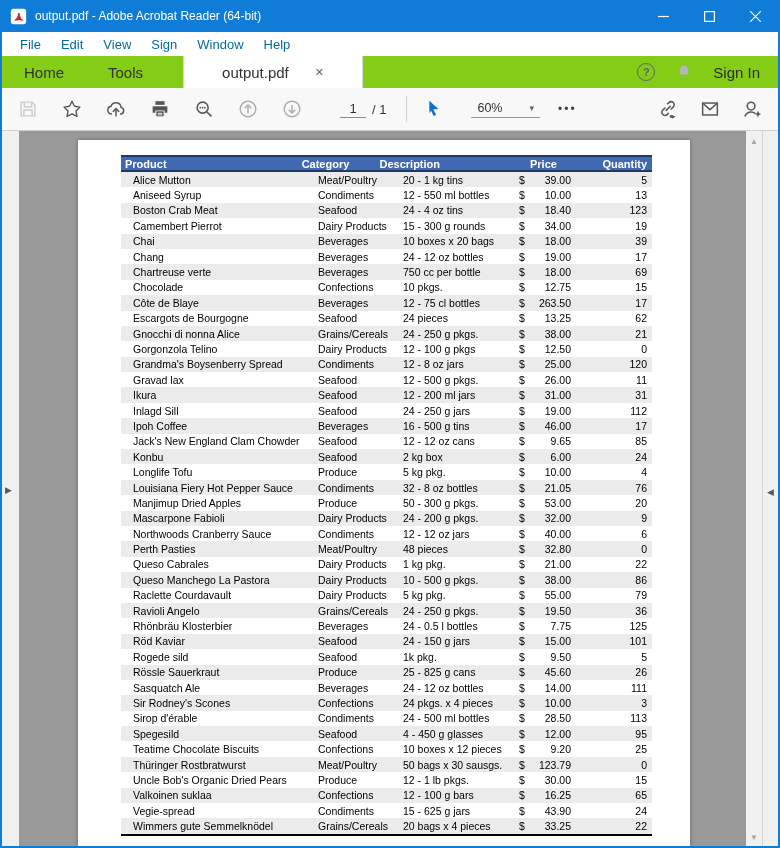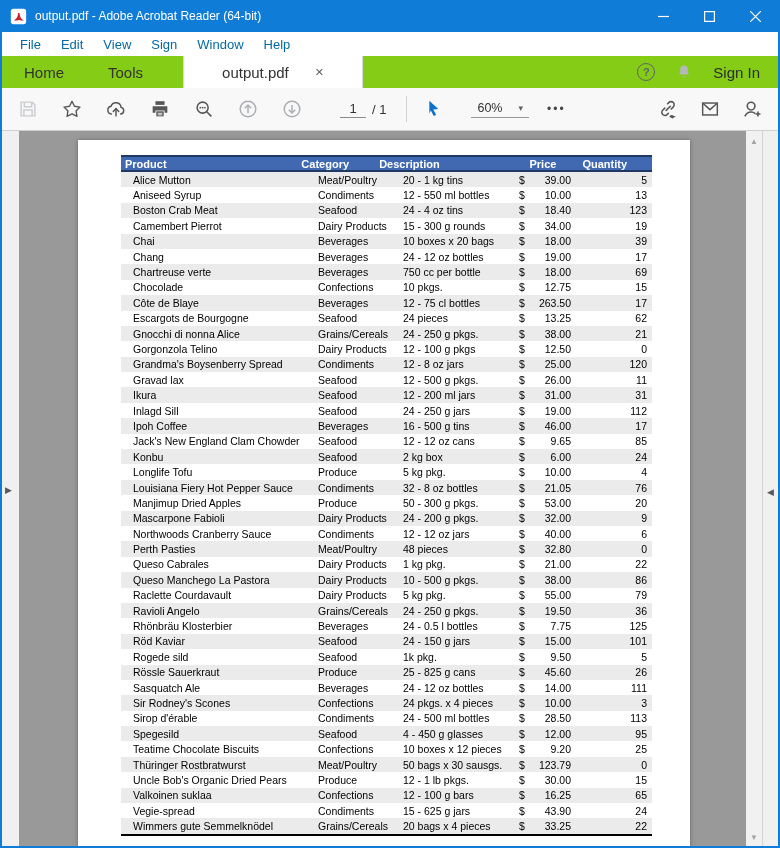--- a/index.html
+++ b/index.html
@@ -34,21 +34,21 @@
 
   
   .toolbar { height:43px; background:#f8f8f8; border-bottom:1px solid #cfcfcf;
              display:flex; align-items:center; flex:none; padding:0 14px; }
   .tb-icon { width:24px; height:24px; display:flex; align-items:center; justify-content:center; margin-right:20px; flex:none; }
   .tb-icon svg { width:22px; height:22px; }
   .page-box { width:26px; border-bottom:1px solid #8a8a8a; text-align:center; font-size:13px;
               color:#323232; margin:0 6px 0 16px; padding-bottom:1px; }
   .page-total { font-size:13px; color:#323232; margin-right:20px; white-space:nowrap; }
   .tb-sep { width:1px; height:26px; background:#d0d0d0; margin-right:14px; }
-  .zoom-combo { display:flex; align-items:center; gap:16px; border-bottom:1px solid #9a9a9a;
+  .zoom-combo { display:flex; align-items:center; gap:27px; border-bottom:1px solid #9a9a9a;
                 padding:0 6px 2px 6px; margin:0 18px 0 6px; }
   .zoom-value { font-size:12.5px; color:#323232; }
   .zoom-caret { font-size:9px; color:#5f6368; }
   .more-dots { font-size:12px; color:#444; letter-spacing:2px; margin-right:10px; }
   .tb-right { margin-left:auto; display:flex; align-items:center; }
   .tb-right .tb-icon { margin-right:0; margin-left:18px; }
 
   
   .docarea { flex:1; display:flex; min-height:0; background:var(--doc-bg); position:relative; }
   .left-rail { width:17px; background:#f0f0f0; position:relative; flex:none; }
@@ -72,21 +72,21 @@
   .tc { white-space:nowrap; overflow:hidden; }
   .c-prod { width:195px; padding-left:12px; }
   .c-cat  { width:85px;  padding-left:2px; }
   .c-desc { width:113px; padding-left:2px; }
   .c-price{ width:63px;  display:flex; justify-content:space-between; padding-left:5px; padding-right:6px; }
   .c-qty  { width:75px;  text-align:right; padding-right:5px; }
   .h-prod { width:195px; padding-left:4px; }
   .h-cat  { width:85px;  padding-left:2px; }
   .h-desc { width:113px; padding-left:2px; }
   .h-price{ width:63px;  padding-left:5px;margin-left:44px; }
-  .h-qty  { width:75px;  text-align:left; padding-right:13px; }
+  .h-qty  { width:75px;  text-align:right; padding-right:5px; }
 </style>
 </head>
 <body>
 
 <div class="window">
 
   <div class="titlebar">
     <svg class="app-icon" viewBox="0 0 20 20">
       <rect x="1" y="1" width="18" height="18" rx="3" fill="#ffffff"></rect>
       <path d="M4.6 14.6c2-.9 3.7-3 4.5-5.4.3-1 .45-2.3.25-3.4h2c-.1 1.2.05 2.4.45 3.5.8 2.3 2.4 4.3 4.6 5.2-1.3.4-3.1.3-4.6-.2-.9-.3-1.4-.3-2.3 0-1.6.55-3.5.7-4.9.3z" fill="#d2202f"></path>

